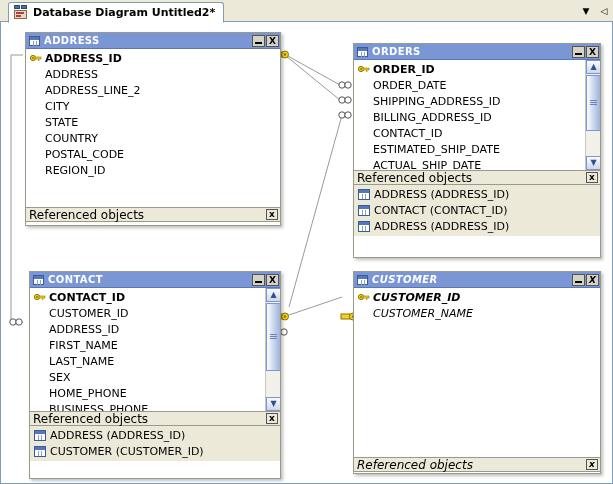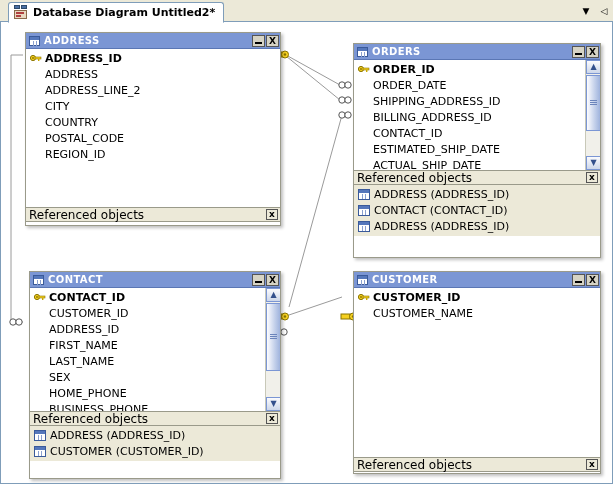--- a/index.html
+++ b/index.html
@@ -408,20 +408,24 @@
         <div class="field">
           <span class="key-spacer"></span>
           <span class="field-name">ADDRESS_LINE_2</span>
         </div>
         <div class="field">
           <span class="key-spacer"></span>
           <span class="field-name">CITY</span>
         </div>
         <div class="field">
           <span class="key-spacer"></span>
+          <span class="field-name">STATE</span>
+        </div>
+        <div class="field">
+          <span class="key-spacer"></span>
           <span class="field-name">COUNTRY</span>
         </div>
         <div class="field">
           <span class="key-spacer"></span>
           <span class="field-name">POSTAL_CODE</span>
         </div>
         <div class="field">
           <span class="key-spacer"></span>
           <span class="field-name">REGION_ID</span>
         </div>
@@ -577,21 +581,21 @@
           <span class="refitem-icon"></span>
           <span class="refitem-label">ADDRESS (ADDRESS_ID)</span>
         </div>
         <div class="refitem">
           <span class="refitem-icon"></span>
           <span class="refitem-label">CUSTOMER (CUSTOMER_ID)</span>
         </div>
       </div>
     </div>
 
-    <div class="tablewin" style="left:352px; top:249px; width:248px; height:203px;">
+    <div class="tablewin" style="left:352px; top:249px; width:248px; height:203px;font-style:italic;">
       <div class="tw-title">
         <span class="tw-title-icon"></span>
         <span class="tw-title-text">CUSTOMER</span>
         <span class="tw-btn min"></span>
         <span class="tw-btn">X</span>
       </div>
       <div class="tw-fields" style="height:169px;">
         <div class="field pk">
           <span class="key-icon">
             <svg width="12" height="11" viewBox="0 0 12 11">

